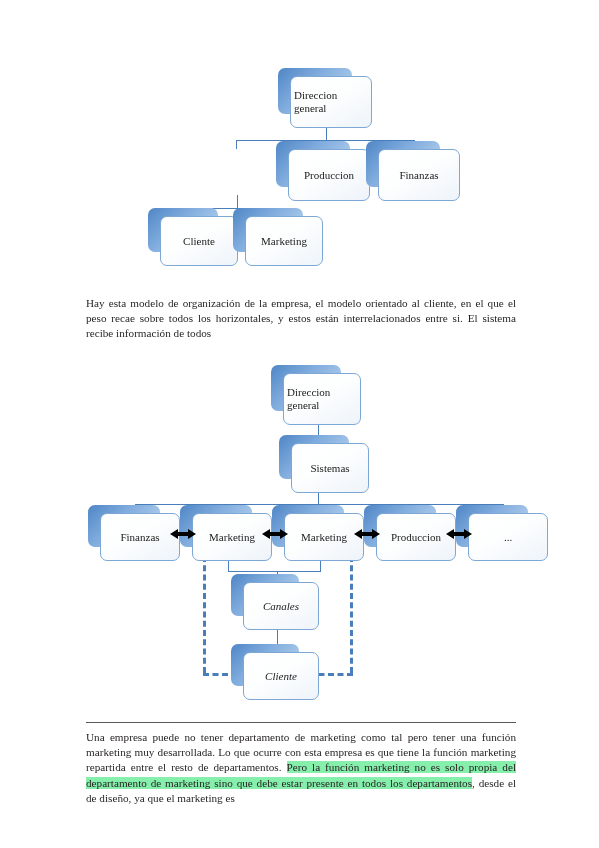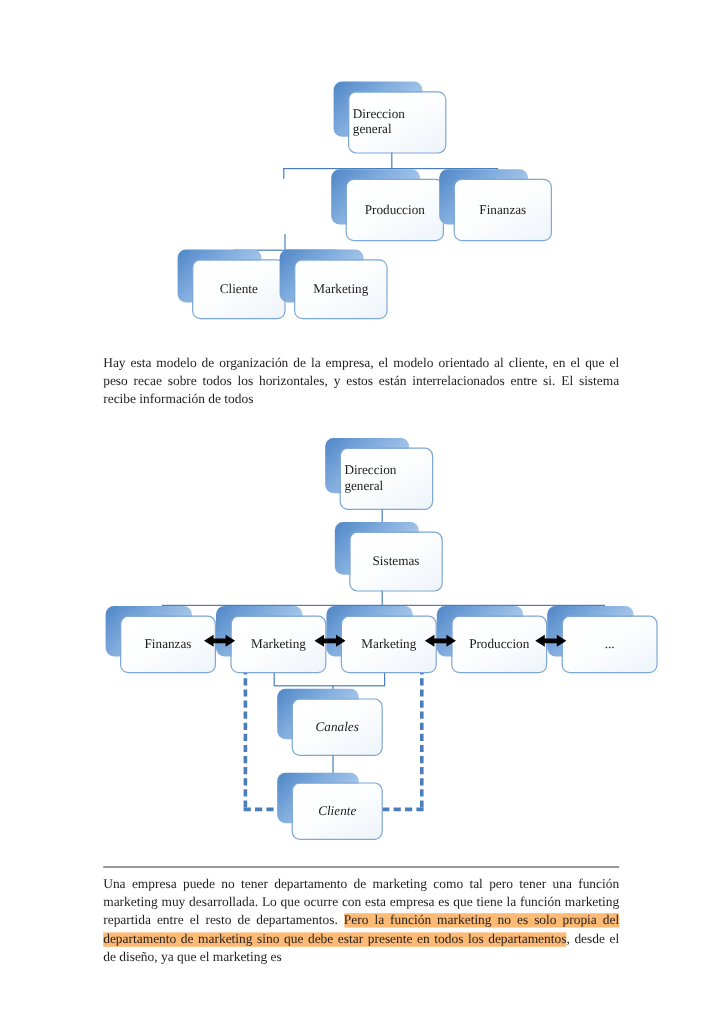--- a/index.html
+++ b/index.html
@@ -11,21 +11,21 @@
   .page{position:absolute;inset:0;}
 
   
   .para{
     position:absolute;left:86px;width:430px;
     font-size:11.2px;line-height:15.2px;
     text-align:justify;color:#231f20;
   }
   .para.p1{top:296px;}
   .para.p2{top:730px;}
-  .hl{background:#fdba74;}
+  .hl{background:#86efac;}
   .rule{
     position:absolute;left:86px;width:430px;top:722px;
     height:1px;background:#595959;
   }
 
   
   .diagram{position:absolute;left:0;width:599px;}
   #diagram-1{top:0;height:290px;}
   #diagram-2{top:358px;height:350px;}
 

